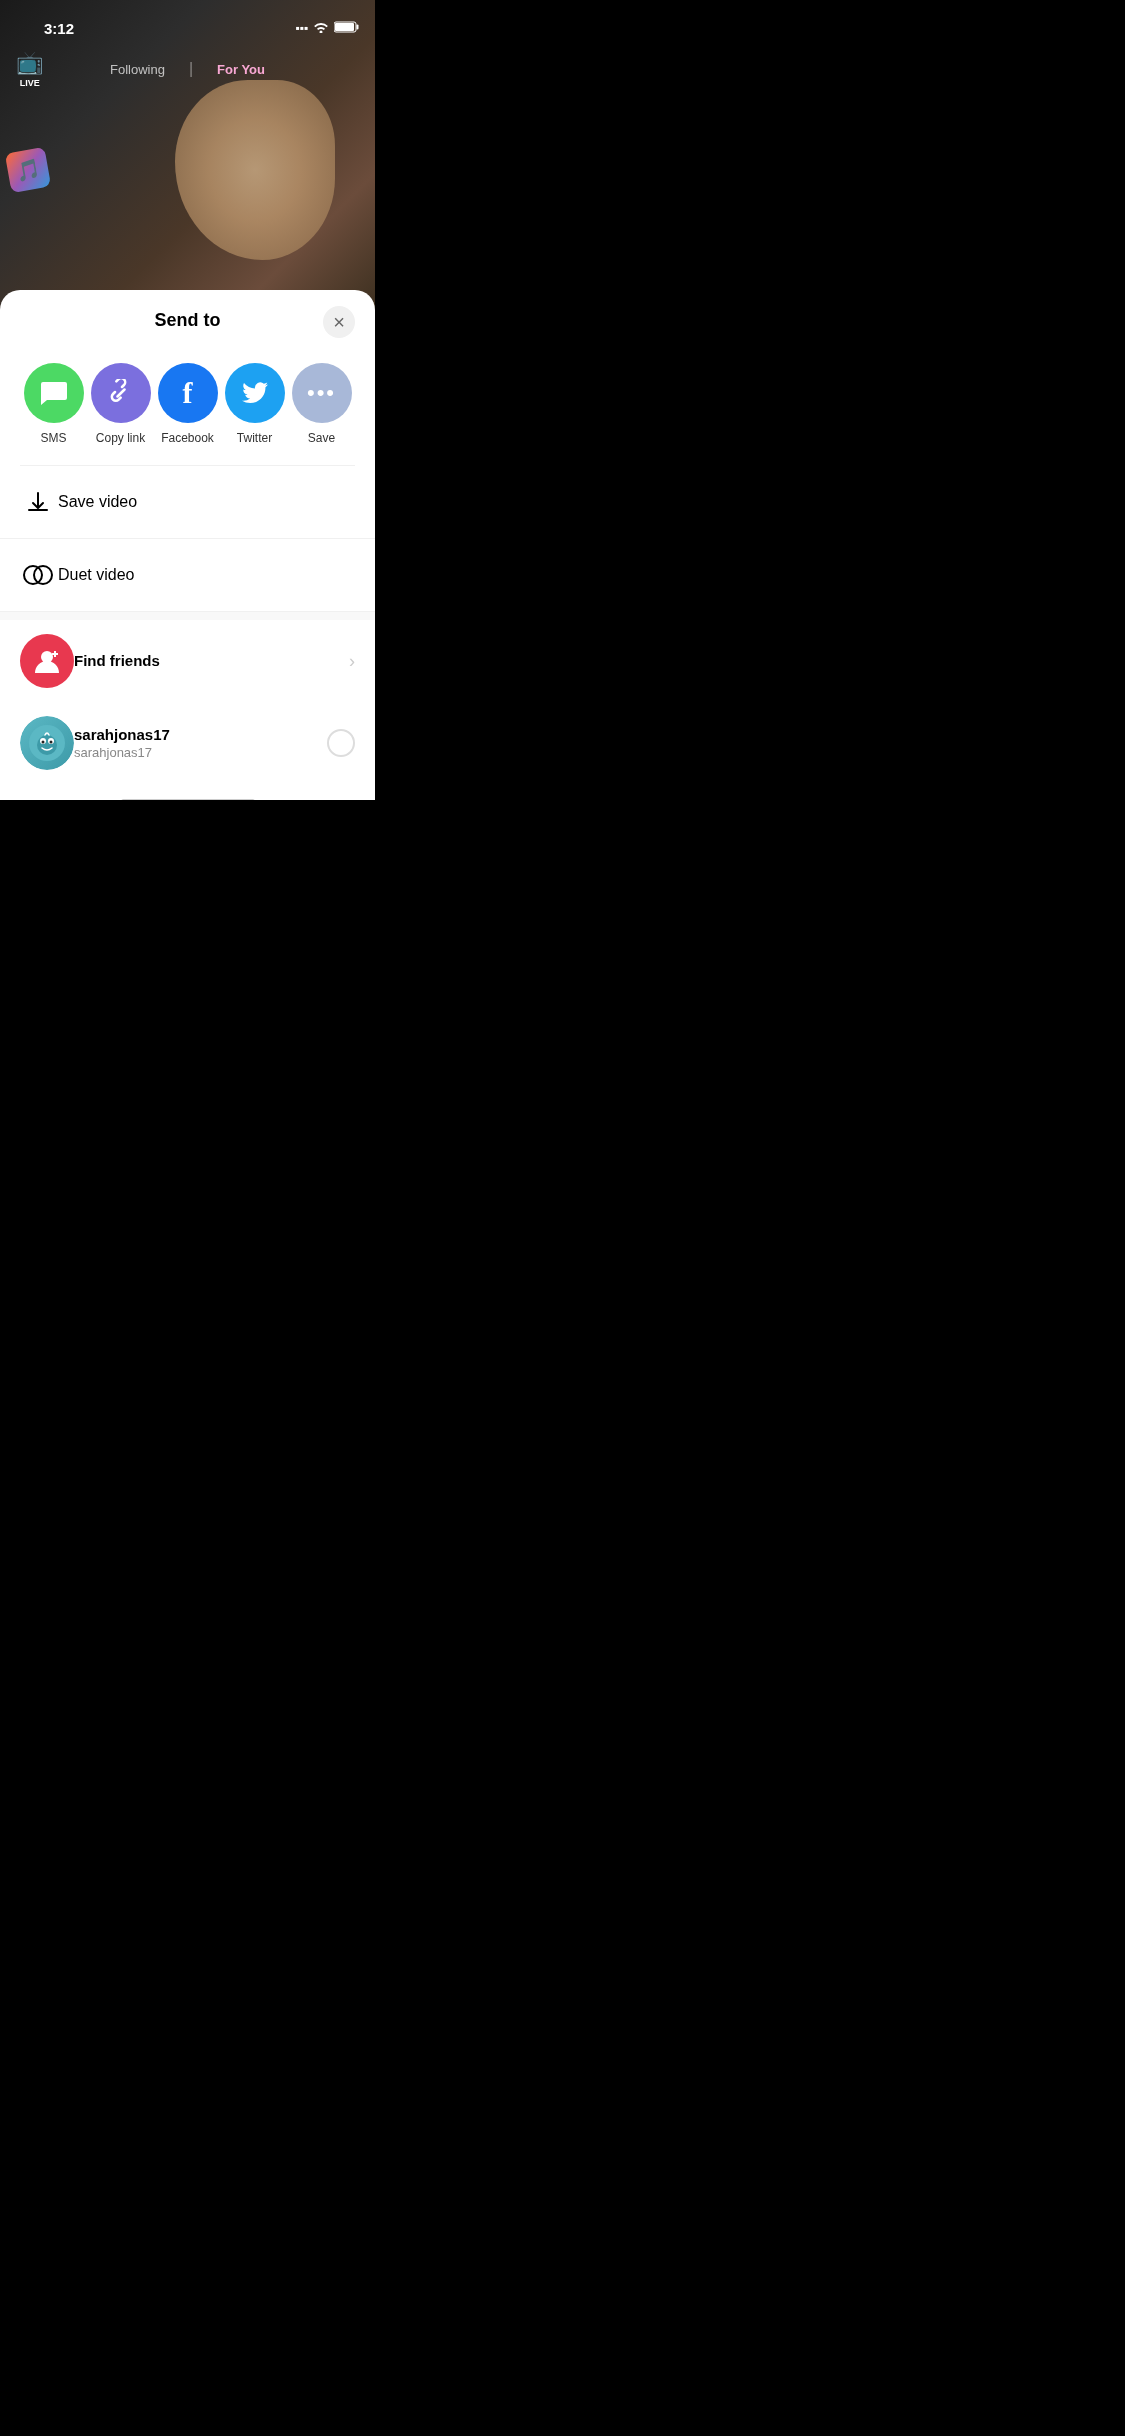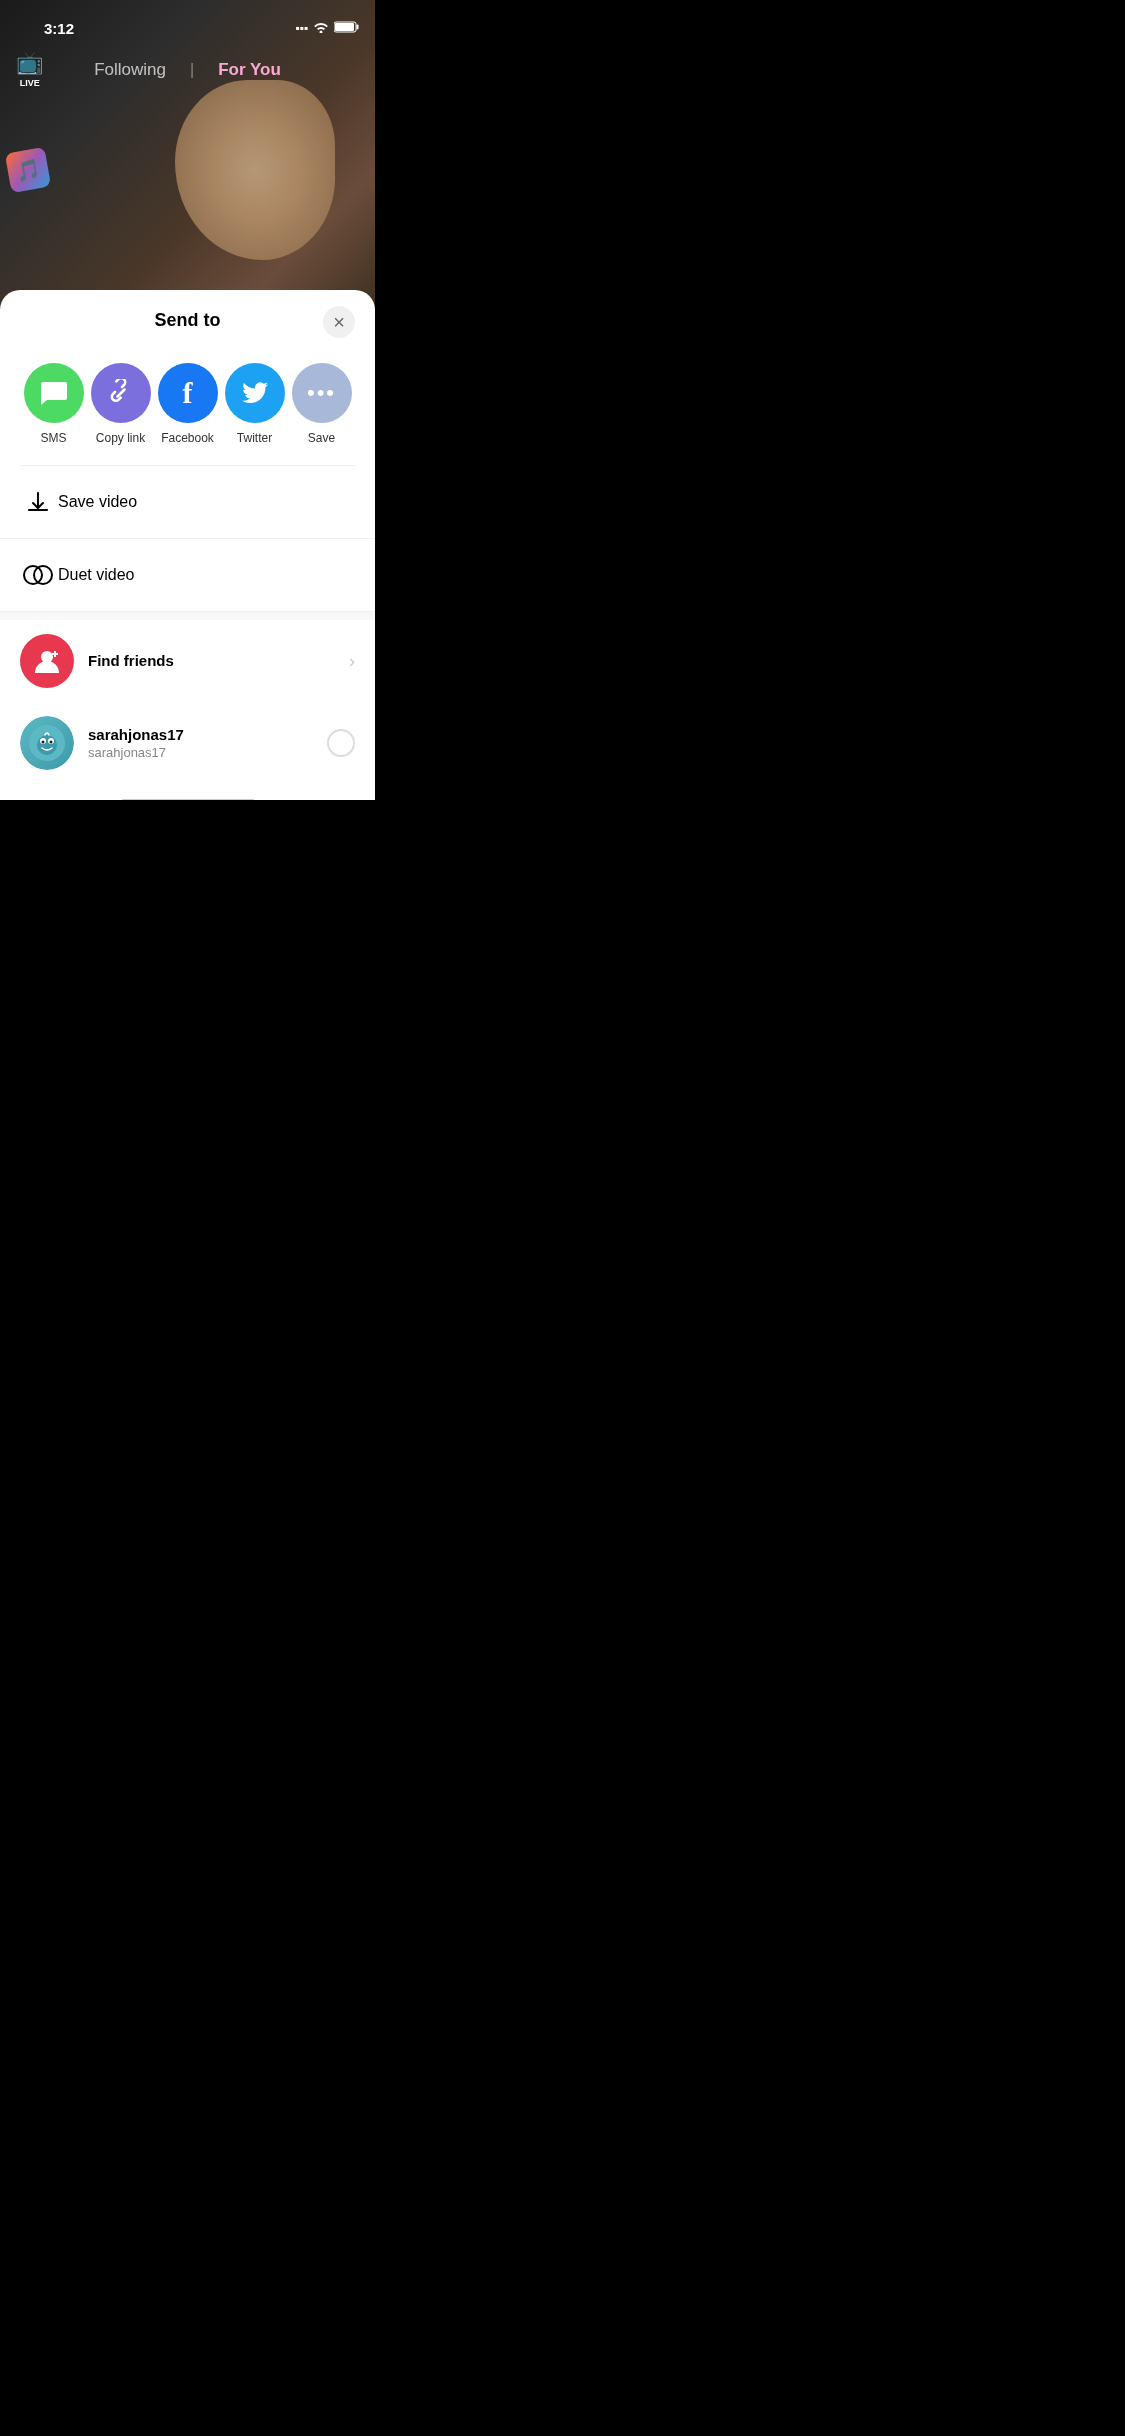--- a/index.html
+++ b/index.html
@@ -90,21 +90,21 @@
       font-weight: 700;
     }
 
     .live-badge .tv-icon {
       font-size: 22px;
       margin-bottom: 2px;
     }
 
     .nav-tab {
       color: rgba(255,255,255,0.7);
-      font-size: 17px;
+      font-size: 13px;
       font-weight: 500;
     }
 
     .nav-tab.active {
       color: #f9a8d4;
       font-weight: 700;
     }
 
     .nav-divider {
       color: rgba(255,255,255,0.4);
@@ -249,21 +249,20 @@
     
     .section-gap {
       height: 8px;
       background: #f8f8f8;
     }
 
     .friend-row {
       display: flex;
       align-items: center;
       padding: 14px 20px;
-      gap: 14px;
       cursor: pointer;
     }
 
     .friend-avatar {
       width: 54px;
       height: 54px;
       border-radius: 50%;
       flex-shrink: 0;
       display: flex;
       align-items: center;

